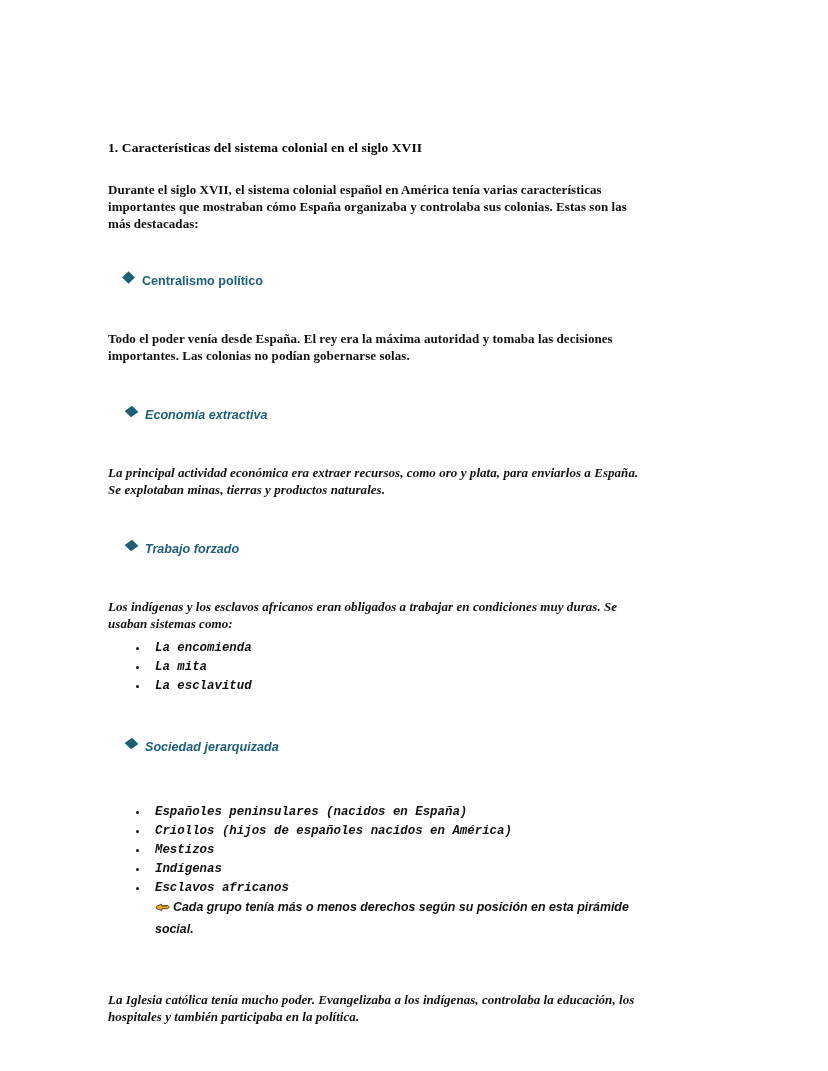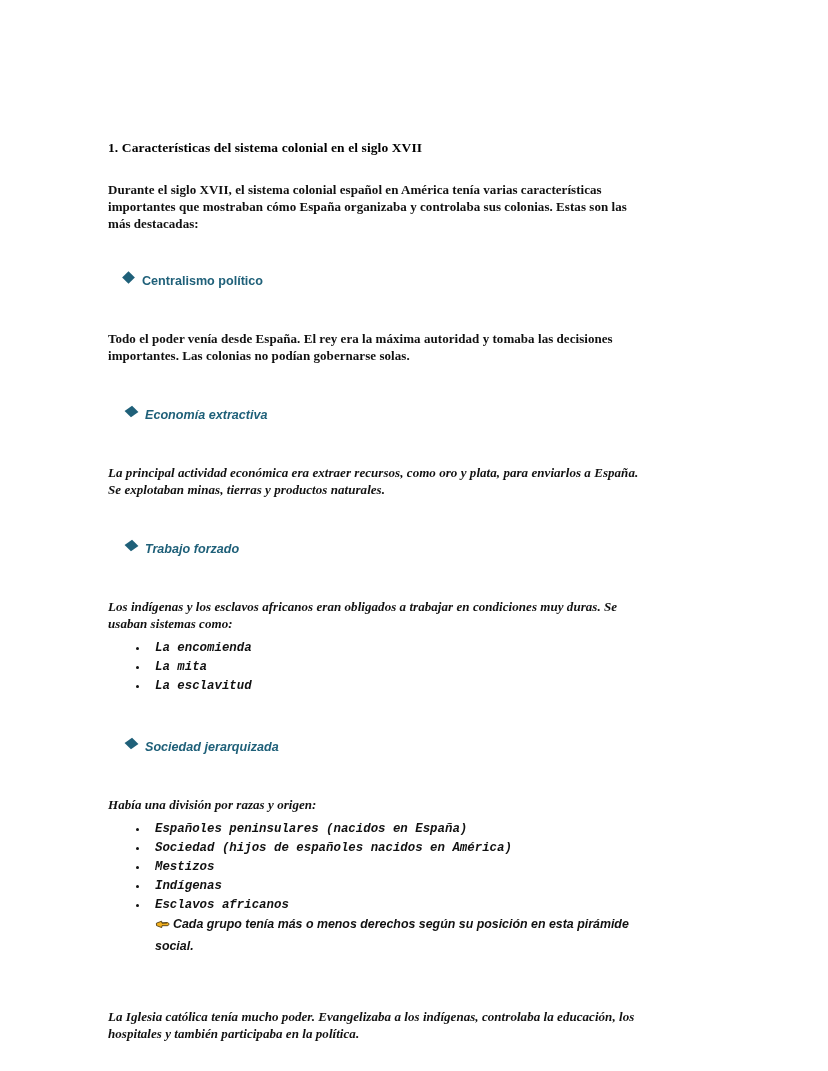--- a/index.html
+++ b/index.html
@@ -184,25 +184,24 @@
           <li>La encomienda</li>
           <li>La mita</li>
           <li>La esclavitud</li>
         </ul>
         <div class="gap-text-to-head"></div>
         <h2 class="section-head italic">
           <span class="diamond-icon"></span>
           <span class="section-head-label">Sociedad jerarquizada</span>
         </h2>
         <div class="gap-head-to-text"></div>
-        <p class="body-para italic">Había una división por razas y origen:</p>
         <div class="gap-text-to-list"></div>
         <ul class="bullet-list">
           <li>Españoles peninsulares (nacidos en España)</li>
-          <li>Sociedad (hijos de españoles nacidos en América)</li>
+          <li>Criollos (hijos de españoles nacidos en América)</li>
           <li>Mestizos</li>
           <li>Indígenas</li>
           <li>Esclavos africanos</li>
         </ul>
         <p class="note-line"><span class="hand-icon">
 <svg width="15" height="13" viewBox="0 0 15 13" aria-hidden="true">
   <g>
     <path d="M1.4 5.2 L6.6 3.2 L6.9 5.0 L12.0 4.6 C13.3 4.6 13.9 5.3 13.9 6.2
              C13.9 7.1 13.2 7.7 12.1 7.7 L7.0 7.7 L6.7 9.6 L1.5 7.6 Z" fill="#f2b01e" stroke="#3b2a05" stroke-width="0.8" stroke-linejoin="round"></path>
     <path d="M6.9 5.0 L12.0 5.0" stroke="#3b2a05" stroke-width="0.7" fill="none"></path>

